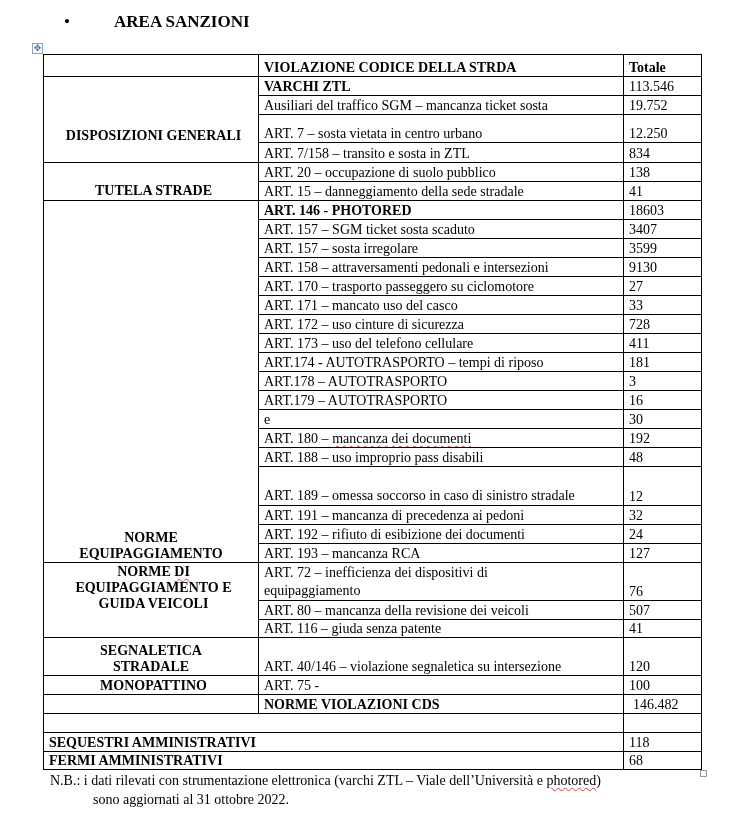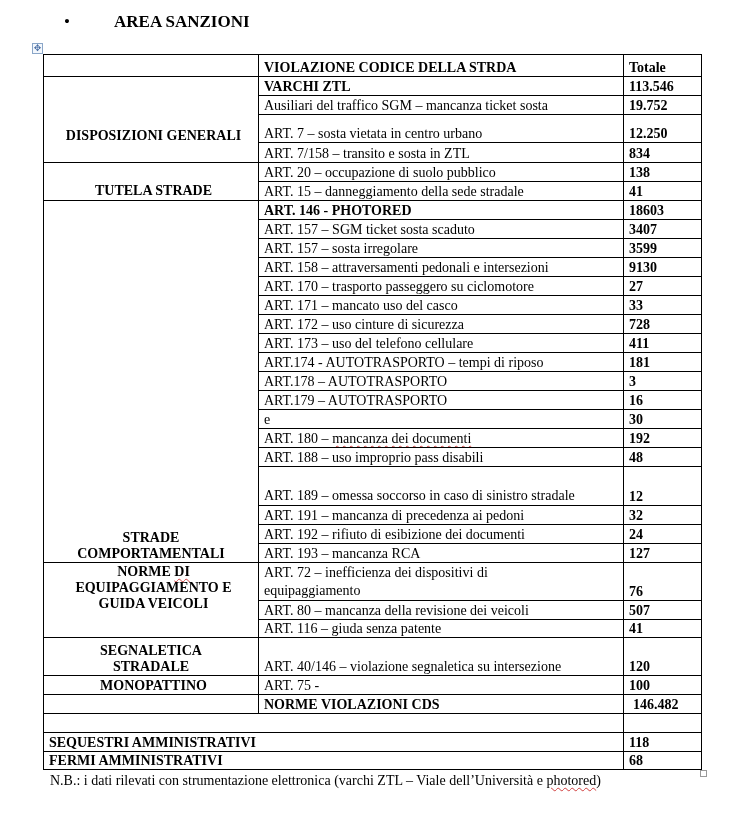--- a/index.html
+++ b/index.html
@@ -11,21 +11,21 @@
   .move-handle { position:absolute; left:32px; top:43px; width:9px; height:9px;
                  border:1px solid #8aa6c8; background:#f3f7fc; color:#4a6fa5;
                  font-size:9px; line-height:9px; text-align:center; font-family:"DejaVu Sans", sans-serif; }
   table.main { position:absolute; left:43px; top:54px; border-collapse:collapse;
                table-layout:fixed; width:658px; font-size:14px; }
   table.main td { border:1.5px solid #000; padding:0 0 0 5px; vertical-align:bottom;
                   line-height:16px; overflow:hidden; }
   col.c1 { width:215px; } col.c2 { width:365px; } col.c3 { width:78px; }
   td.cat { text-align:center; vertical-align:middle; font-weight:bold; font-size:14px; padding:0 4px; line-height:17px; }
   td.cat.top { vertical-align:top; }
-  td.val { font-weight:bold; }
+  td.val { font-weight:normal; }
   td.bold { font-weight:bold; }
   td.hdr { vertical-align:middle; }
   .wavy { text-decoration:underline wavy #d04040; text-decoration-thickness:1px; text-underline-offset:2px;text-align:right; }
   .note { position:absolute; left:50px; top:771px; font-size:14px; line-height:19px; white-space:nowrap; }
   .note .l2 { padding-left:43px; }
   .resize-handle { position:absolute; left:700px; top:770px; width:5px; height:5px; border:1px solid #999; background:#fff; }
 </style>
 </head>
 <body>
 
@@ -71,21 +71,21 @@
       <td class="cat" rowspan="2" style="vertical-align:bottom;padding-bottom:1px">TUTELA STRADE</td>
       <td>ART. 20 – occupazione di suolo pubblico</td>
       <td class="val">138</td>
     </tr>
     <tr style="height:19px">
       <td>ART. 15 – danneggiamento della sede stradale</td>
       <td class="val">41</td>
     </tr>
 
     <tr style="height:19px">
-      <td class="cat" rowspan="18" style="padding:0 30px 0 30px">STRADE COMPORTAMENTALI</td>
+      <td class="cat" rowspan="18" style="padding:0 30px 0 30px">NORME EQUIPAGGIAMENTO</td>
       <td class="bold">ART. 146 - PHOTORED</td>
       <td class="val">18603</td>
     </tr>
     <tr style="height:19px">
         <td>ART. 157 – SGM ticket sosta scaduto</td>
         <td class="val">3407</td>
       </tr>
     <tr style="height:19px">
         <td>ART. 157 – sosta irregolare</td>
         <td class="val">3599</td>
@@ -196,13 +196,14 @@
       <td colspan="2" class="bold">FERMI AMMINISTRATIVI</td>
       <td class="val">68</td>
     </tr>
   </tbody>
 </table>
 
 <div class="resize-handle"></div>
 
 <div class="note">
   <div><span>N.B.: i dati rilevati con strumentazione elettronica (varchi ZTL – Viale dell’Università  e </span><span class="wavy">photored</span><span>)</span></div>
+  <div class="l2">sono aggiornati al 31 ottobre 2022.</div>
 </div>
 
 </body></html>

